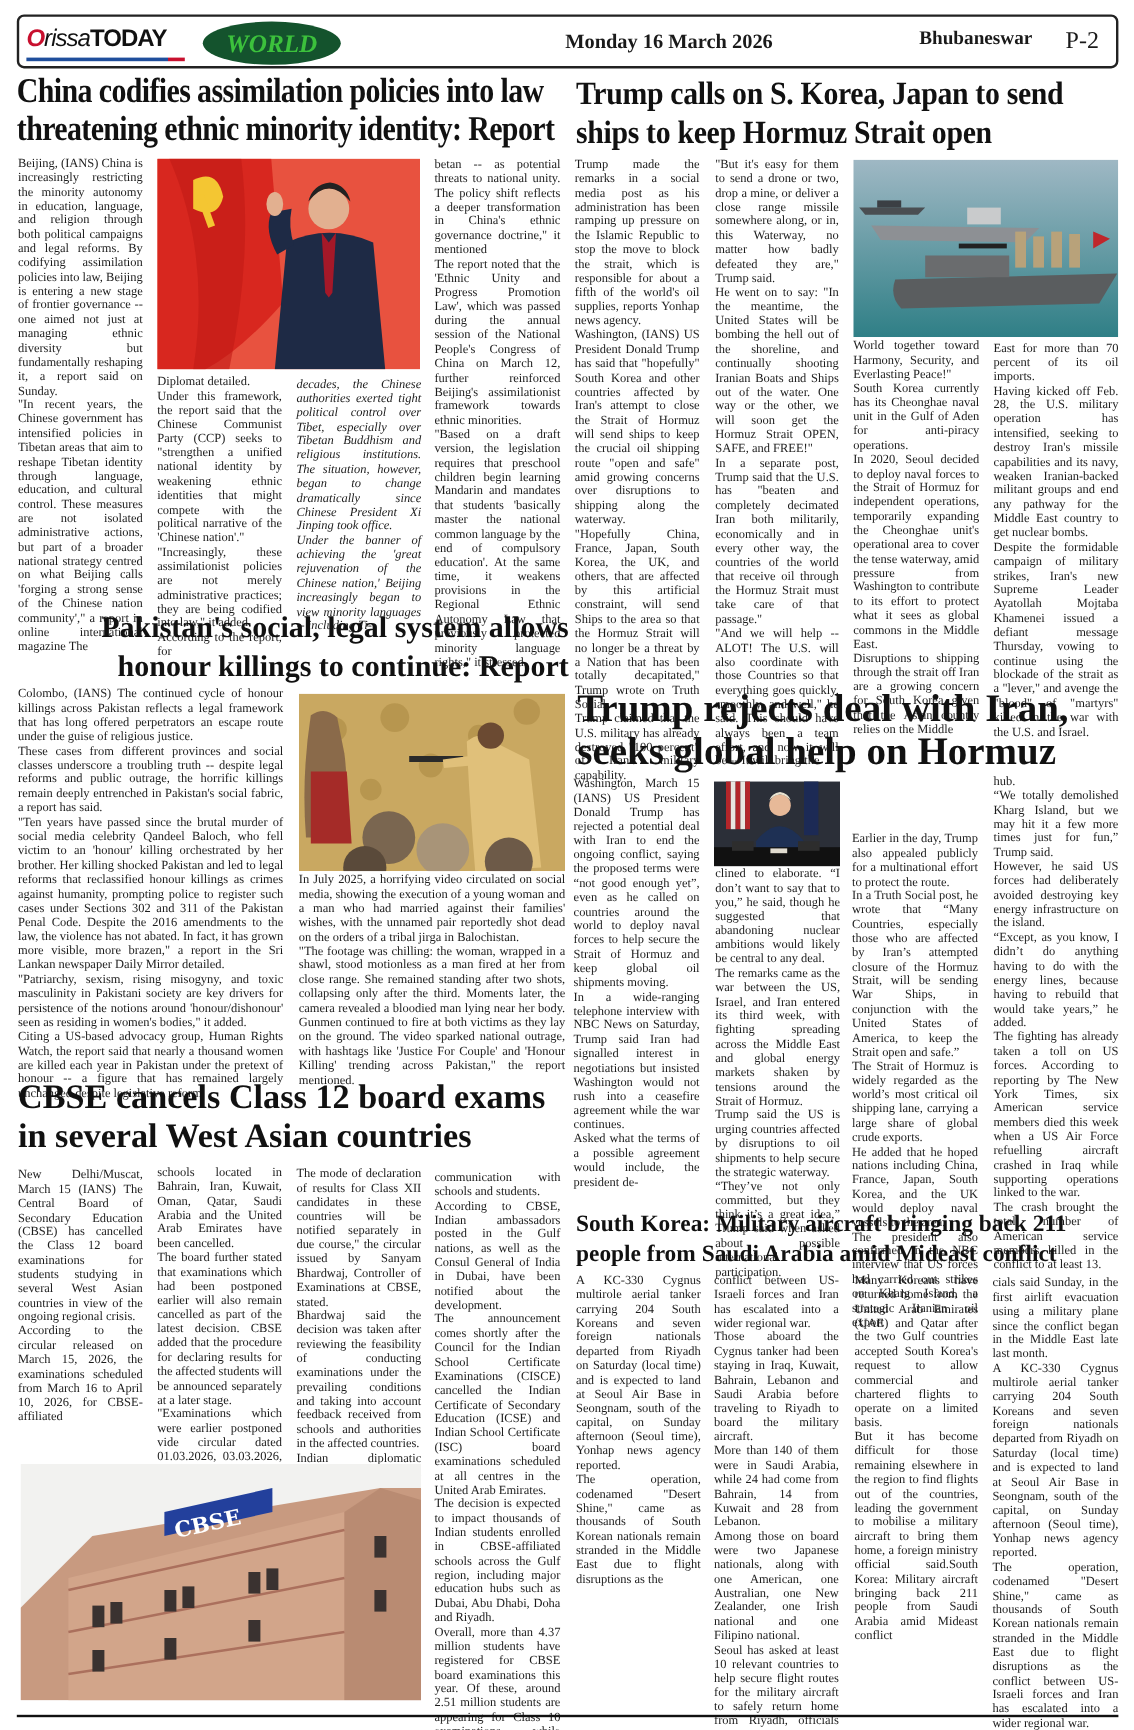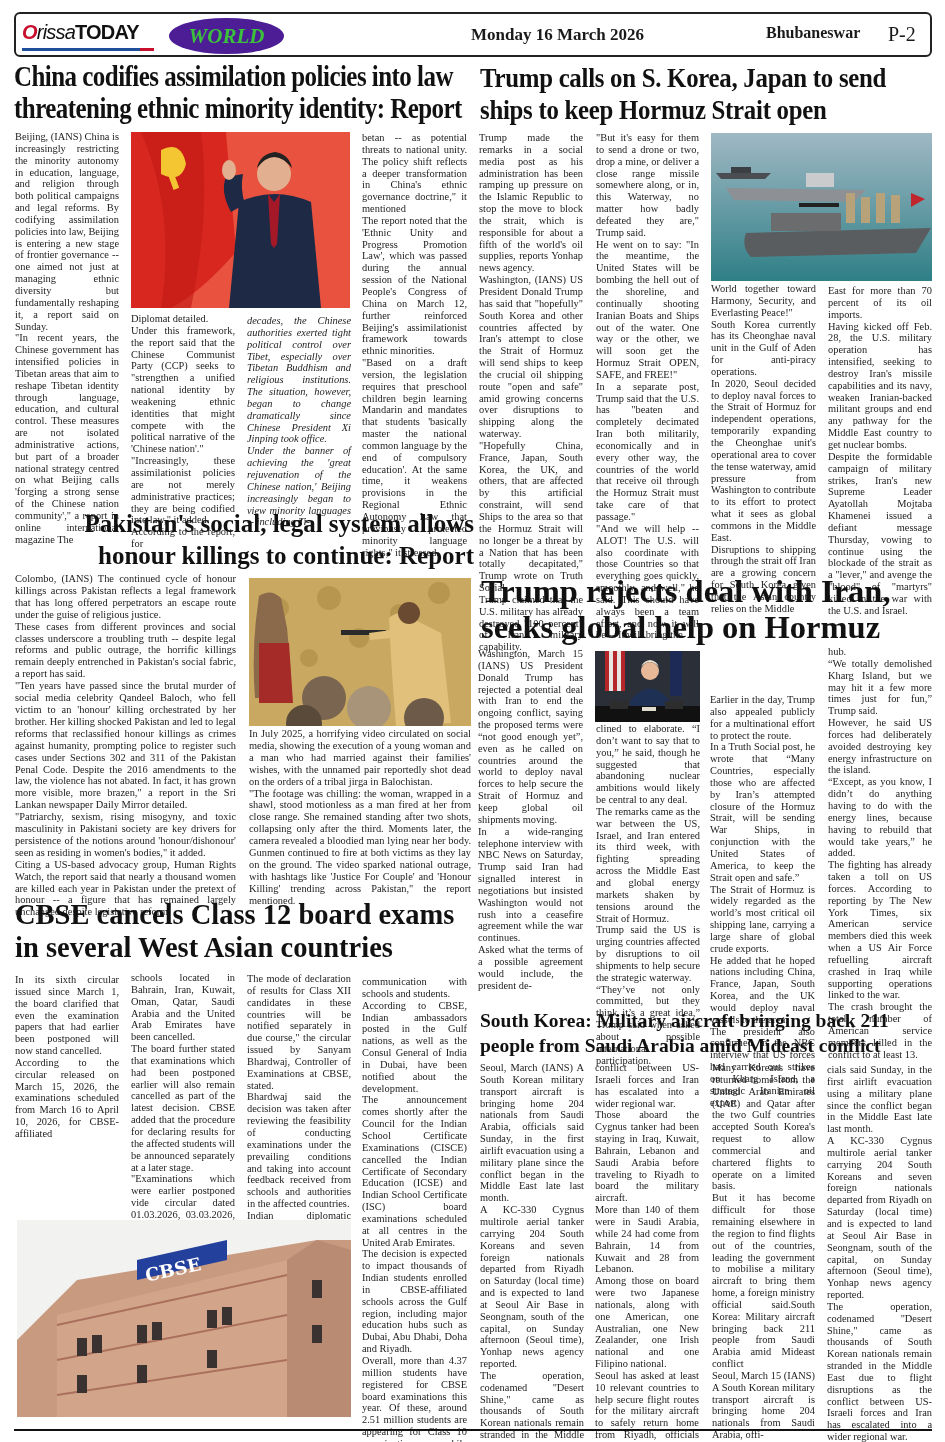--- a/index.html
+++ b/index.html
@@ -11,21 +11,21 @@
     border: 2px solid #222; border-radius: 6px; background: #fff;
   }
   .logo { position: absolute; left: 6px; top: 7px; height: 30px; width: 132px; }
   .logo-text { font-family: "Liberation Sans", sans-serif; font-weight: bold; font-size: 20px; letter-spacing: -0.8px; color: #111; display: flex; align-items: baseline; }
   .logo-text .o { color: #c8102e; font-style: italic; font-weight: bold; }
   .logo-text .rissa { font-style: italic; font-weight: normal; color: #111; }
   .logo-bar { position: absolute; left: 0; top: 27px; width: 118px; height: 3px; background: #1f4e9c; }
   .logo-bar2 { position: absolute; left: 118px; top: 27px; width: 14px; height: 3px; background: #c8102e; }
   .section-oval {
     position: absolute; left: 153px; top: 4px; width: 115px; height: 36px; border-radius: 50%;
-    background: #4c1d95; display: flex; align-items: center; justify-content: center;
+    background: #14532d; display: flex; align-items: center; justify-content: center;
   }
   .section-oval span { color: #3cc13c; font-style: italic; font-weight: bold; font-size: 21px; font-family: "Liberation Serif", serif; }
   .mh-date { position: absolute; left: 455px; top: 11px; font-size: 17px; font-weight: bold; }
   .mh-city { position: absolute; left: 750px; top: 10px; font-size: 16px; font-weight: bold; }
   .mh-page { position: absolute; left: 872px; top: 9px; font-size: 20px; }
 
   .headline { position: absolute; font-weight: bold; line-height: 1.12; color: #111; }
   .h-condensed { font-family: "Liberation Serif", serif; letter-spacing: -0.6px; transform-origin: left top; }
 
   .col { position: absolute; font-size: 10.4px; line-height: 11.85px; text-align: justify; hyphens: auto; color: #1c1c1c; }
@@ -243,21 +243,21 @@
     <p>“Except, as you know, I didn’t do anything having to do with the energy lines, because having to rebuild that would take years,” he added.</p>
     <p>The fighting has already taken a toll on US forces. According to reporting by The New York Times, six American service members died this week when a US Air Force refuelling aircraft crashed in Iraq while supporting operations linked to the war.</p>
     <p>The crash brought the total number of American service members killed in the conflict to at least 13.</p>
   </div>
 </article>
 
 <article>
   <h1 class="headline" style="left:15px; top:898px; width:465px; font-size:28.5px; line-height:33px;">CBSE cancels Class 12 board exams in several West Asian countries</h1>
 
   <div class="col" style="left:15px; top:974px; width:104px;">
-    <p>In its sixth circular issued since March 1, the board clarified that even the examination papers that had earlier been postponed will now stand cancelled.</p>
+    <p>New Delhi/Muscat, March 15 (IANS) The Central Board of Secondary Education (CBSE) has cancelled the Class 12 board examinations for students studying in several West Asian countries in view of the ongoing regional crisis.</p>
     <p>According to the circular released on March 15, 2026, the examinations scheduled from March 16 to April 10, 2026, for CBSE-affiliated</p>
   </div>
   <div class="col" style="left:131px; top:972px; width:104px;">
     <p>schools located in Bahrain, Iran, Kuwait, Oman, Qatar, Saudi Arabia and the United Arab Emirates have been cancelled.</p>
     <p>The board further stated that examinations which had been postponed earlier will also remain cancelled as part of the latest decision. CBSE added that the procedure for declaring results for the affected students will be announced separately at a later stage.</p>
     <p>"Examinations which were earlier postponed vide circular dated 01.03.2026, 03.03.2026, 05.03.2026, 07.03.2026 and 09.03.2026 shall also stand cancelled.</p>
   </div>
   <div class="col" style="left:247px; top:973px; width:104px;">
     <p>The mode of declaration of results for Class XII candidates in these countries will be notified separately in due course," the circular issued by Sanyam Bhardwaj, Controller of Examinations at CBSE, stated.</p>
     <p>Bhardwaj said the decision was taken after reviewing the feasibility of conducting examinations under the prevailing conditions and taking into account feedback received from schools and authorities in the affected countries.</p>
@@ -298,35 +298,33 @@
         <rect x="295" y="105" width="10" height="18"></rect>
       </g>
     </svg>
   </div>
 </article>
 
 <article>
   <h1 class="headline" style="left:480px; top:1008px; width:455px; font-size:19.5px; line-height:25px;">South Korea: Military aircraft bringing back 211 people from Saudi Arabia amid Mideast conflict</h1>
 
   <div class="col" style="left:480px; top:1062px; width:104px;">
-    <p>Seoul, March  (IANS) A South Korean military transport aircraft is bringing home 204 nationals from Saudi Arabia, officials said Sunday, in the first airlift evacuation using a military plane since the conflict began in the Middle East late last month.</p>
     <p>A KC-330 Cygnus multirole aerial tanker carrying 204 South Koreans and seven foreign nationals departed from Riyadh on Saturday (local time) and is expected to land at Seoul Air Base in Seongnam, south of the capital, on Sunday afternoon (Seoul time), Yonhap news agency reported.</p>
     <p>The operation, codenamed "Desert Shine," came as thousands of South Korean nationals remain stranded in the Middle East due to flight disruptions as the</p>
   </div>
   <div class="col" style="left:595px; top:1062px; width:104px;">
     <p>conflict between US-Israeli forces and Iran has escalated into a wider regional war.</p>
     <p>Those aboard the Cygnus tanker had been staying in Iraq, Kuwait, Bahrain, Lebanon and Saudi Arabia before traveling to Riyadh to board the military aircraft.</p>
     <p>More than 140 of them were in Saudi Arabia, while 24 had come from Bahrain, 14 from Kuwait and 28 from Lebanon.</p>
     <p>Among those on board were two Japanese nationals, along with one American, one Australian, one New Zealander, one Irish national and one Filipino national.</p>
     <p>Seoul has asked at least 10 relevant countries to help secure flight routes for the military aircraft to safely return home from Riyadh, officials said.</p>
   </div>
   <div class="col" style="left:712px; top:1062px; width:103px;">
     <p>Many Koreans have returned home from the United Arab Emirates (UAE) and Qatar after the two Gulf countries accepted South Korea's request to allow commercial and chartered flights to operate on a limited basis.</p>
     <p>But it has become difficult for those remaining elsewhere in the region to find flights out of the countries, leading the government to mobilise a military aircraft to bring them home, a foreign ministry official said.South Korea: Military aircraft bringing back 211 people from Saudi Arabia amid Mideast conflict</p>
-    <p>Seoul, March 15 (IANS) A South Korean military transport aircraft is bringing home 204 nationals from Saudi Arabia, offi-</p>
   </div>
   <div class="col" style="left:827px; top:1064px; width:105px;">
     <p>cials said Sunday, in the first airlift evacuation using a military plane since the conflict began in the Middle East late last month.</p>
     <p>A KC-330 Cygnus multirole aerial tanker carrying 204 South Koreans and seven foreign nationals departed from Riyadh on Saturday (local time) and is expected to land at Seoul Air Base in Seongnam, south of the capital, on Sunday afternoon (Seoul time), Yonhap news agency reported.</p>
     <p>The operation, codenamed "Desert Shine," came as thousands of South Korean nationals remain stranded in the Middle East due to flight disruptions as the conflict between US-Israeli forces and Iran has escalated into a wider regional war.</p>
   </div>
 </article>
 
 <div class="rule" style="left:14px; top:1429px; width:918px;"></div>
 

